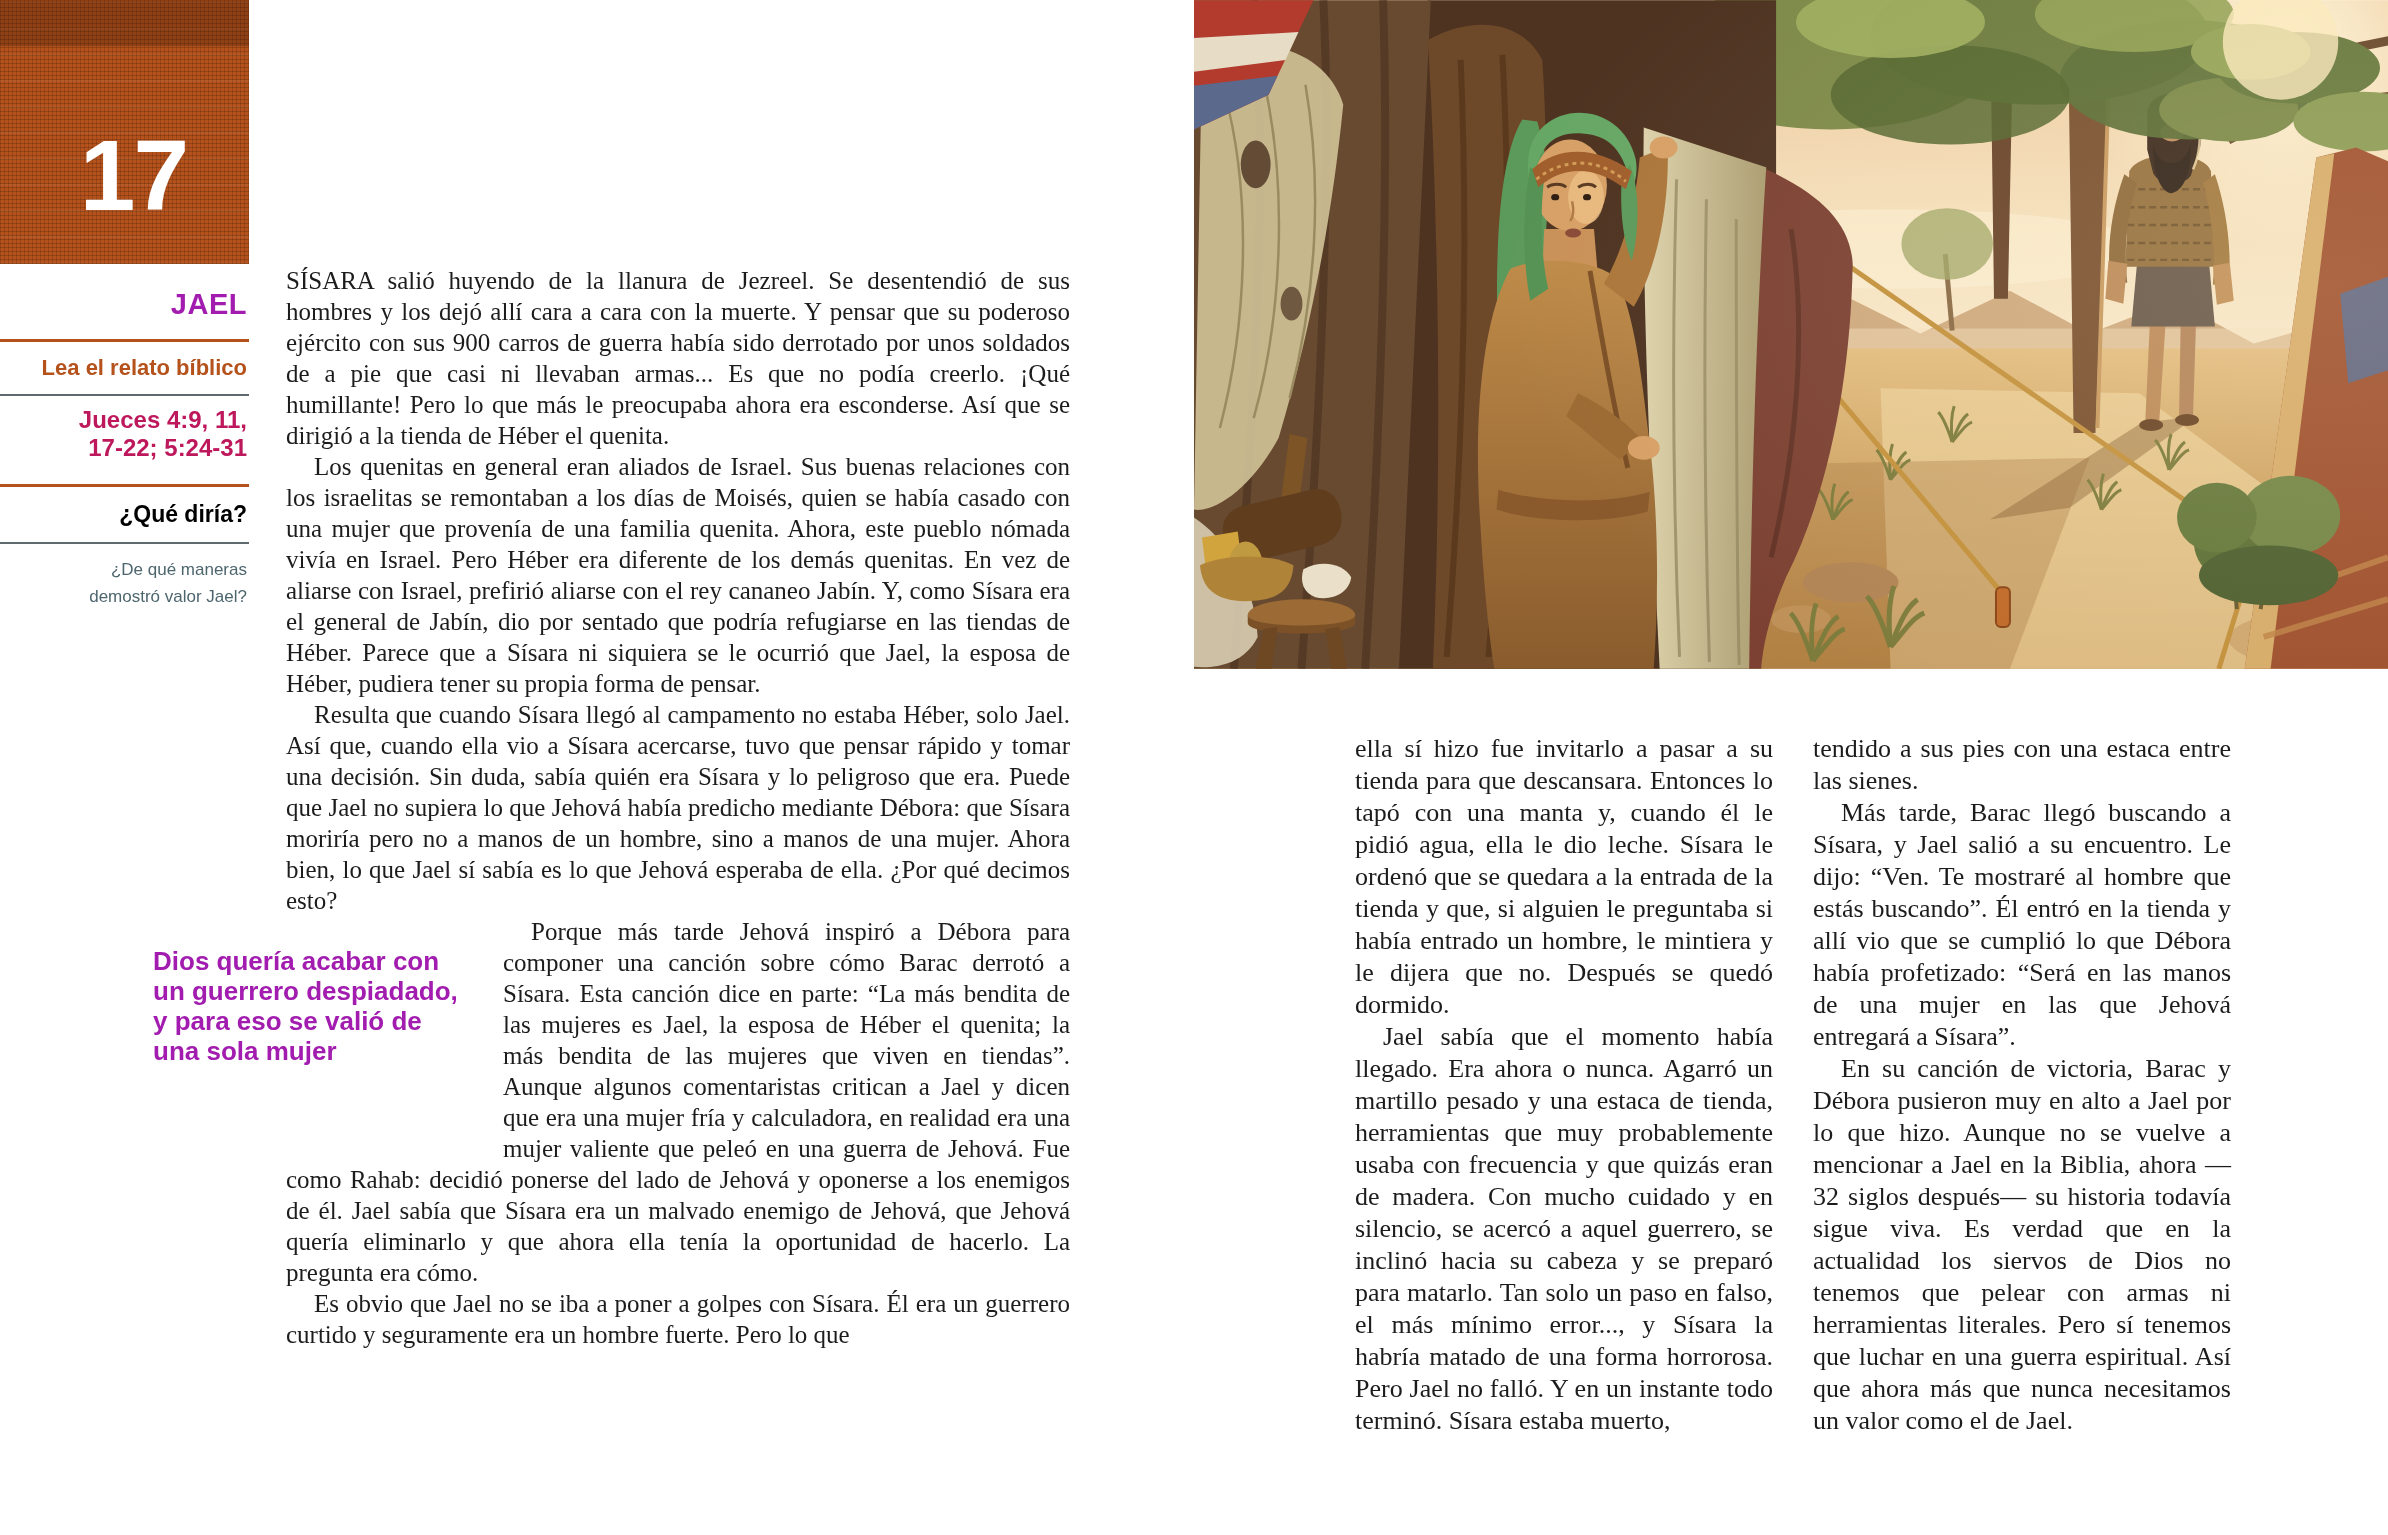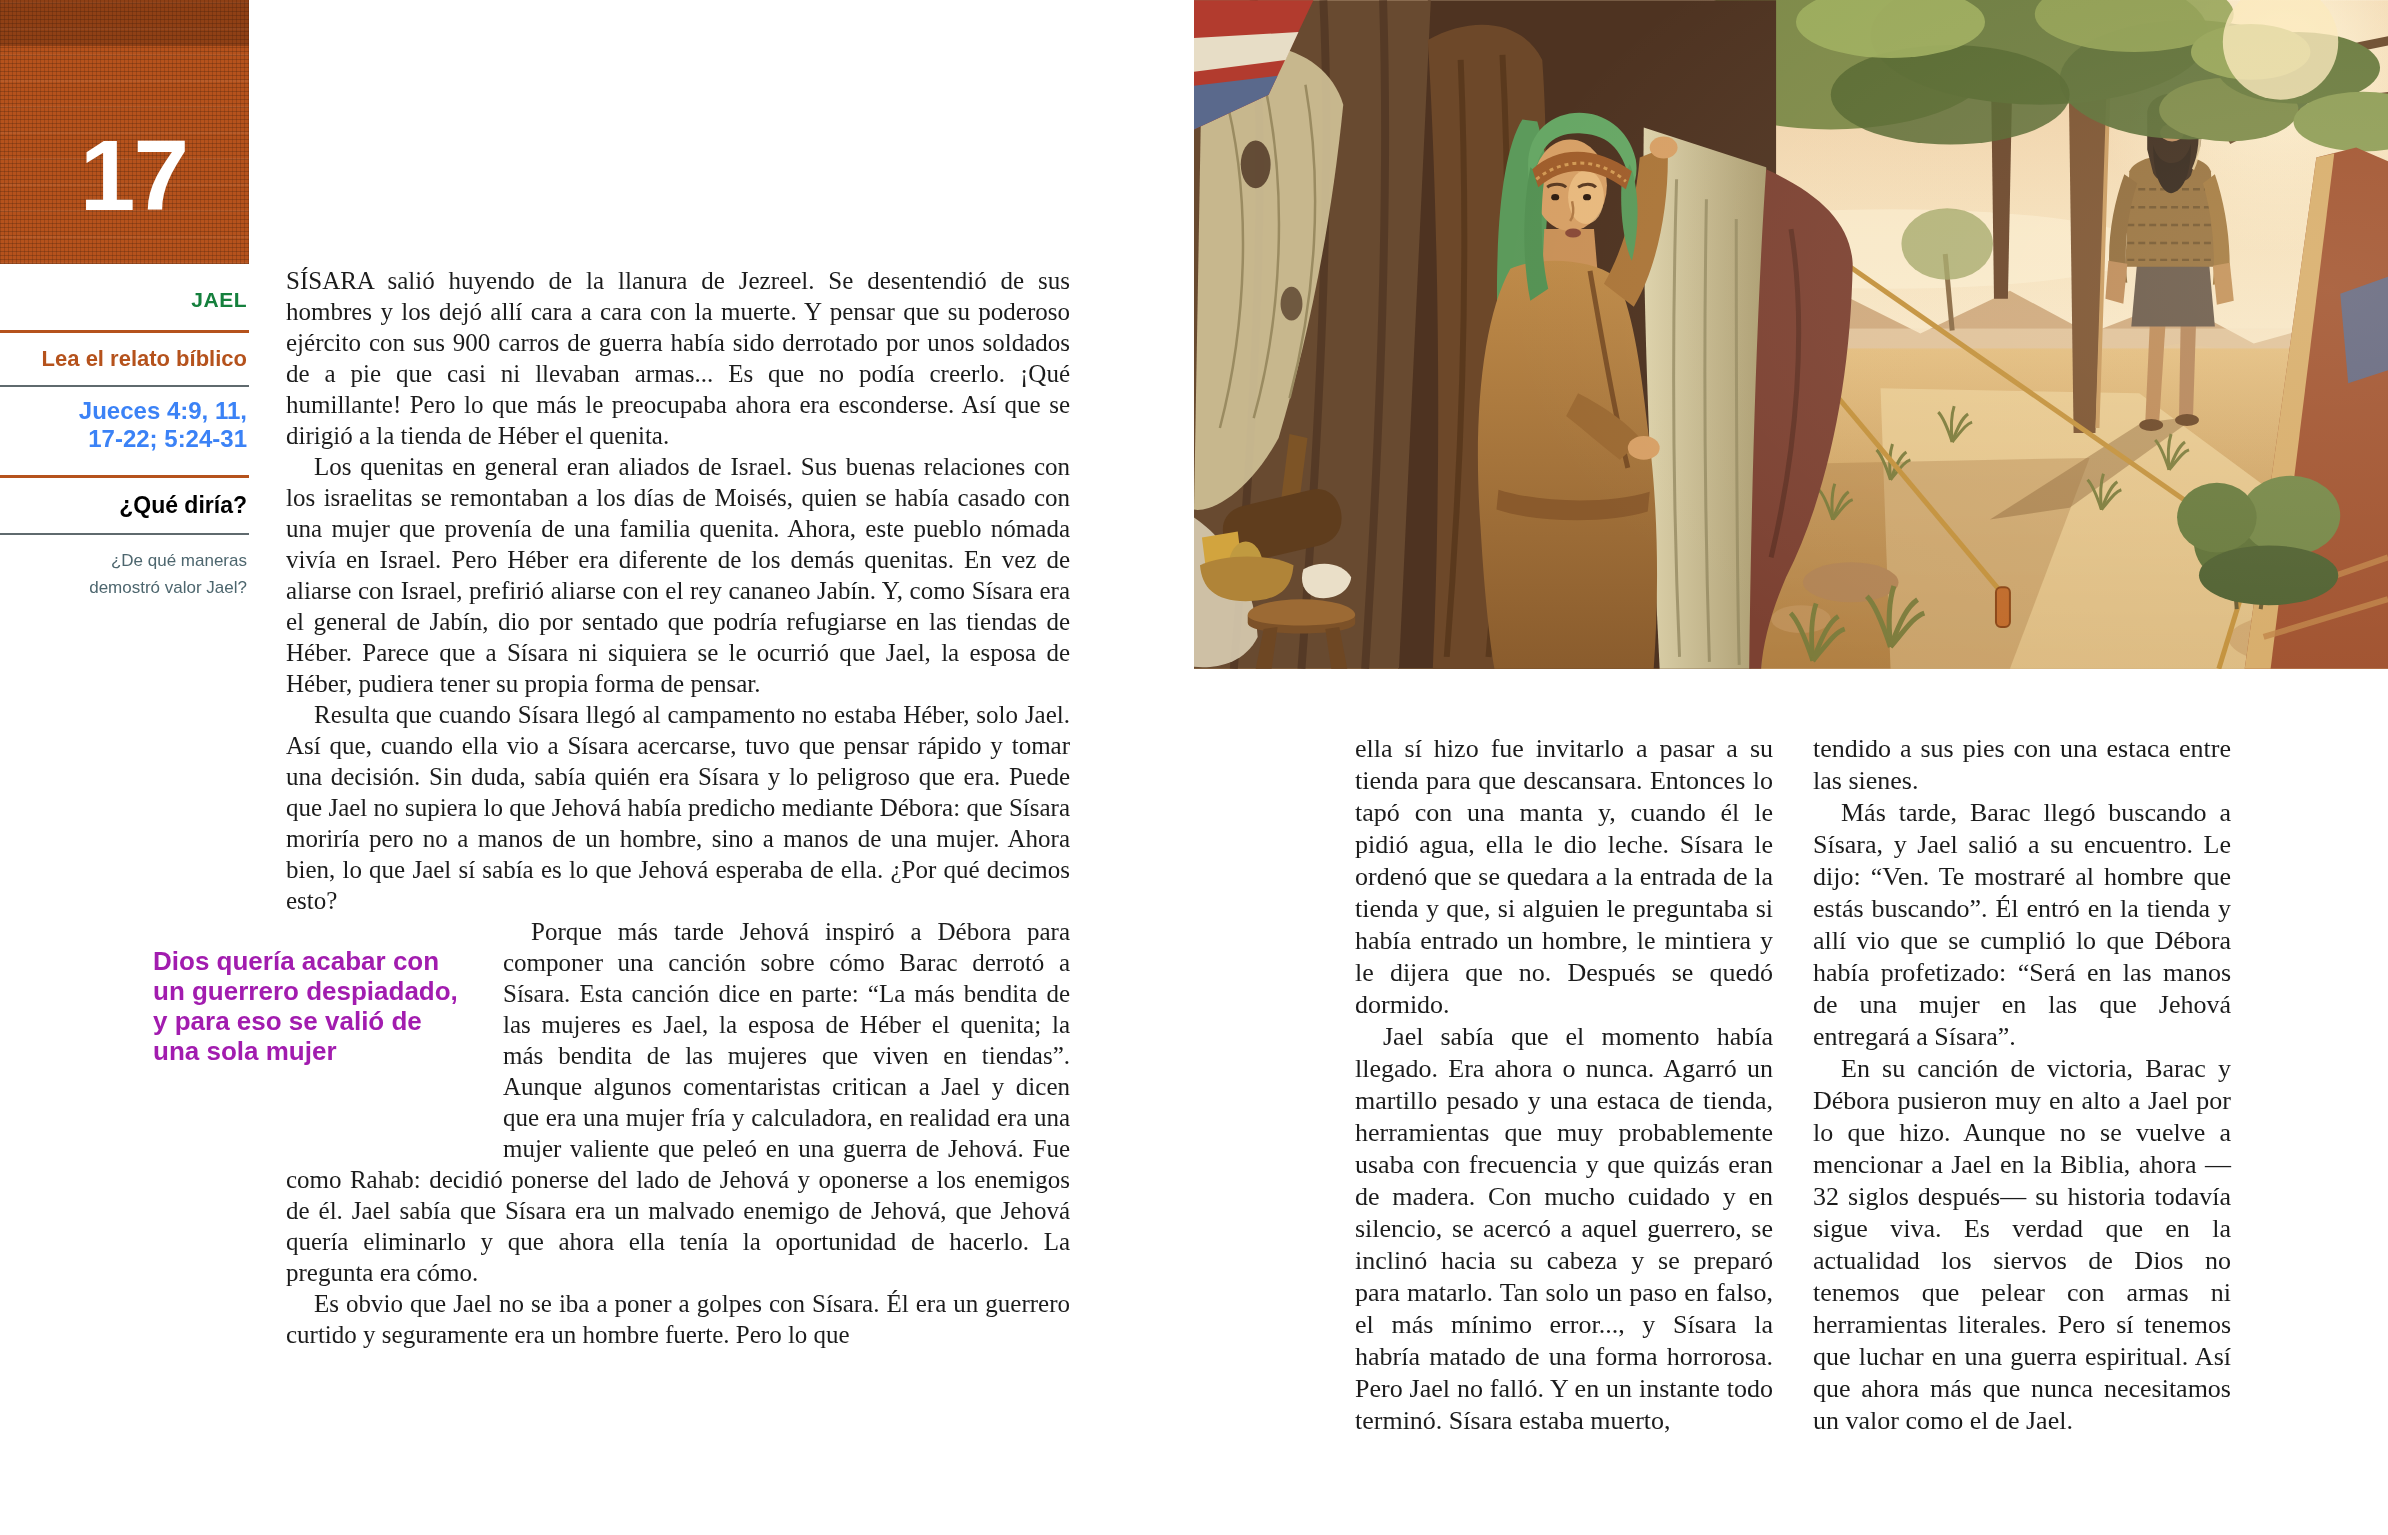--- a/index.html
+++ b/index.html
@@ -10,23 +10,23 @@
     background-image:
       repeating-linear-gradient(0deg, rgba(61,29,10,.28) 0 1px, rgba(0,0,0,0) 1px 4px),
       repeating-linear-gradient(90deg, rgba(61,29,10,.22) 0 1px, rgba(0,0,0,0) 1px 4px),
       repeating-linear-gradient(0deg, rgba(255,255,255,.05) 0 2px, rgba(0,0,0,0) 2px 26px);}
   .orange-block .band{position:absolute;left:0;top:0;width:100%;height:46px;background:rgba(56,24,6,.30);}
   .chapter-num{position:absolute;right:62px;top:125px;color:#ffffff;font-size:100px;line-height:1;
     font-weight:700;letter-spacing:-2px;}
   .sidebar{position:absolute;left:0;top:264px;width:249px;text-align:right;}
   .rule{height:3px;background:#b5521c;margin:0;}
   .rule.gray{height:2px;background:#5f6a6e;}
-  .sb-name{margin:24px 2px 18px 0;color:#15803d;font-size:21px;font-weight:700;letter-spacing:0.5px;}
+  .sb-name{margin:24px 2px 18px 0;color:#a21caf;font-size:29px;font-weight:700;letter-spacing:0.5px;}
   .sb-read{margin:13px 2px 13px 0;color:#b5521c;font-size:22px;font-weight:700;}
-  .sb-scripture{margin:10px 2px 22px 0;color:#3b82f6;font-size:24px;font-weight:700;line-height:28px;}
+  .sb-scripture{margin:10px 2px 22px 0;color:#be185d;font-size:24px;font-weight:700;line-height:28px;}
   .sb-qlabel{margin:14px 2px 14px 0;color:#000000;font-size:23px;font-weight:700;}
   .sb-question{margin:12px 2px 0 40px;color:#4d666e;font-size:17px;line-height:27px;}
   .title{position:absolute;left:286px;top:86px;color:#4d666e;font-weight:700;font-size:58px;
     line-height:64px;letter-spacing:-0.5px;}
   .title .l2{padding-left:22px;}
   .body-col{position:absolute;left:286px;top:265px;width:784px;color:#1c1c1c;
     font-family:"Liberation Serif",serif;font-size:25px;line-height:31px;text-align:justify;}
   .bp{margin:0;}
   .ind{text-indent:28px;}
   .wrapP{position:relative;text-indent:28px;}

